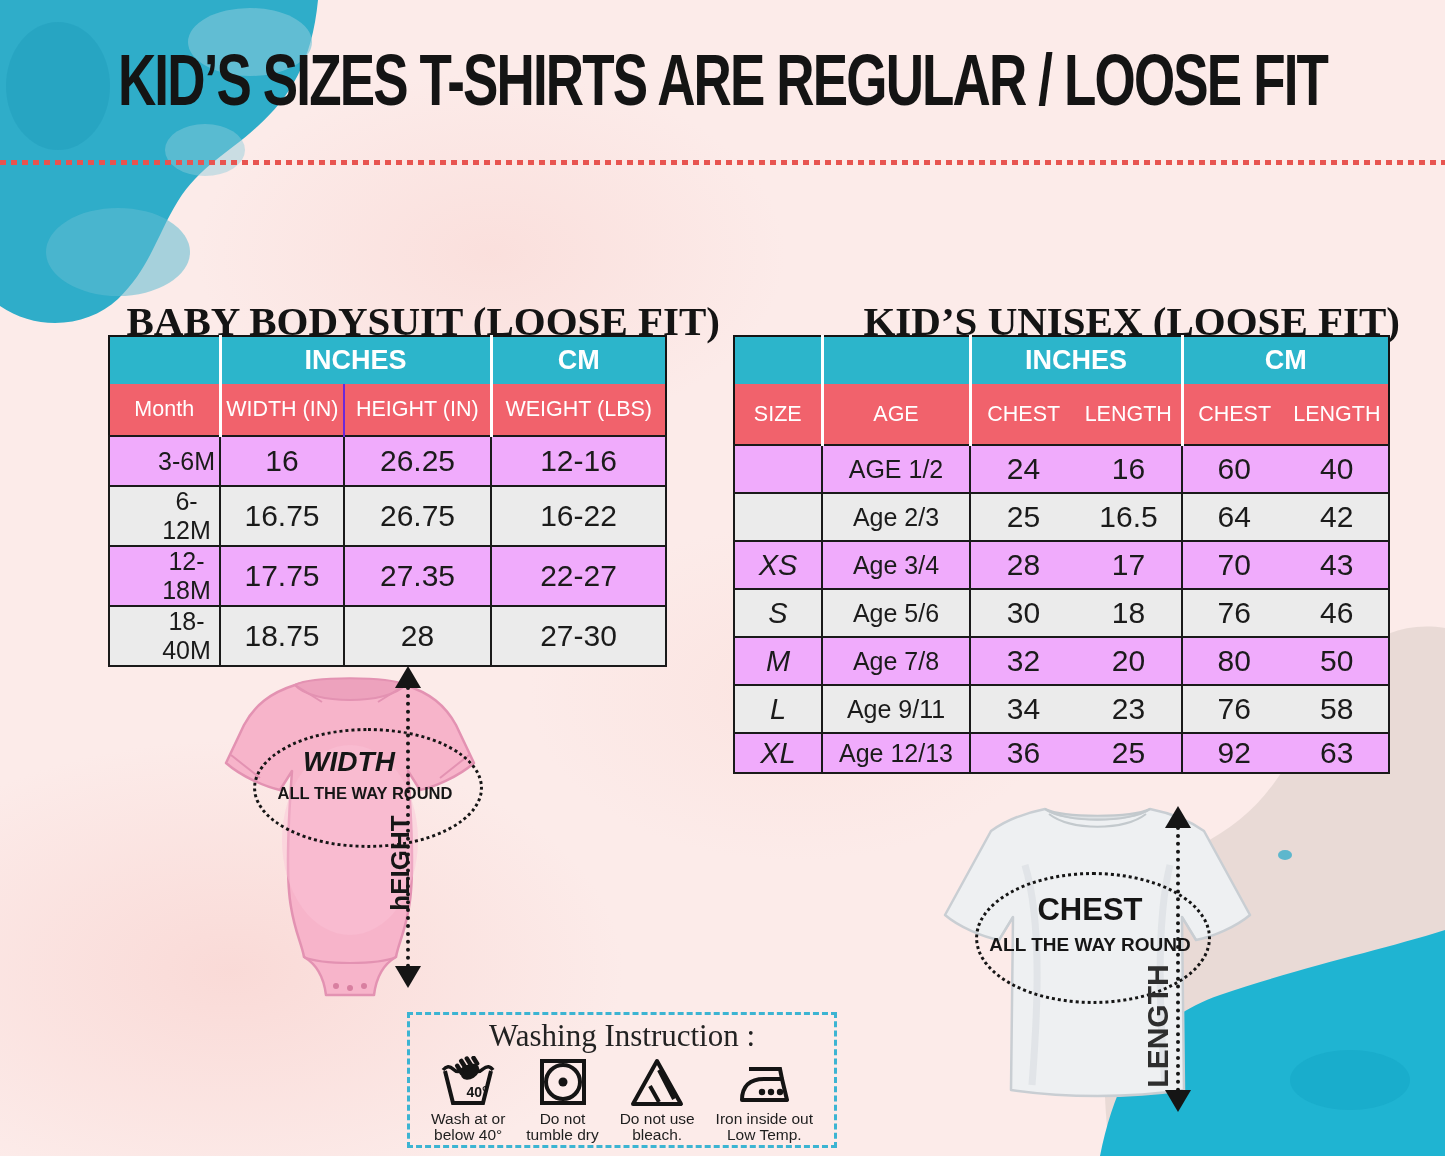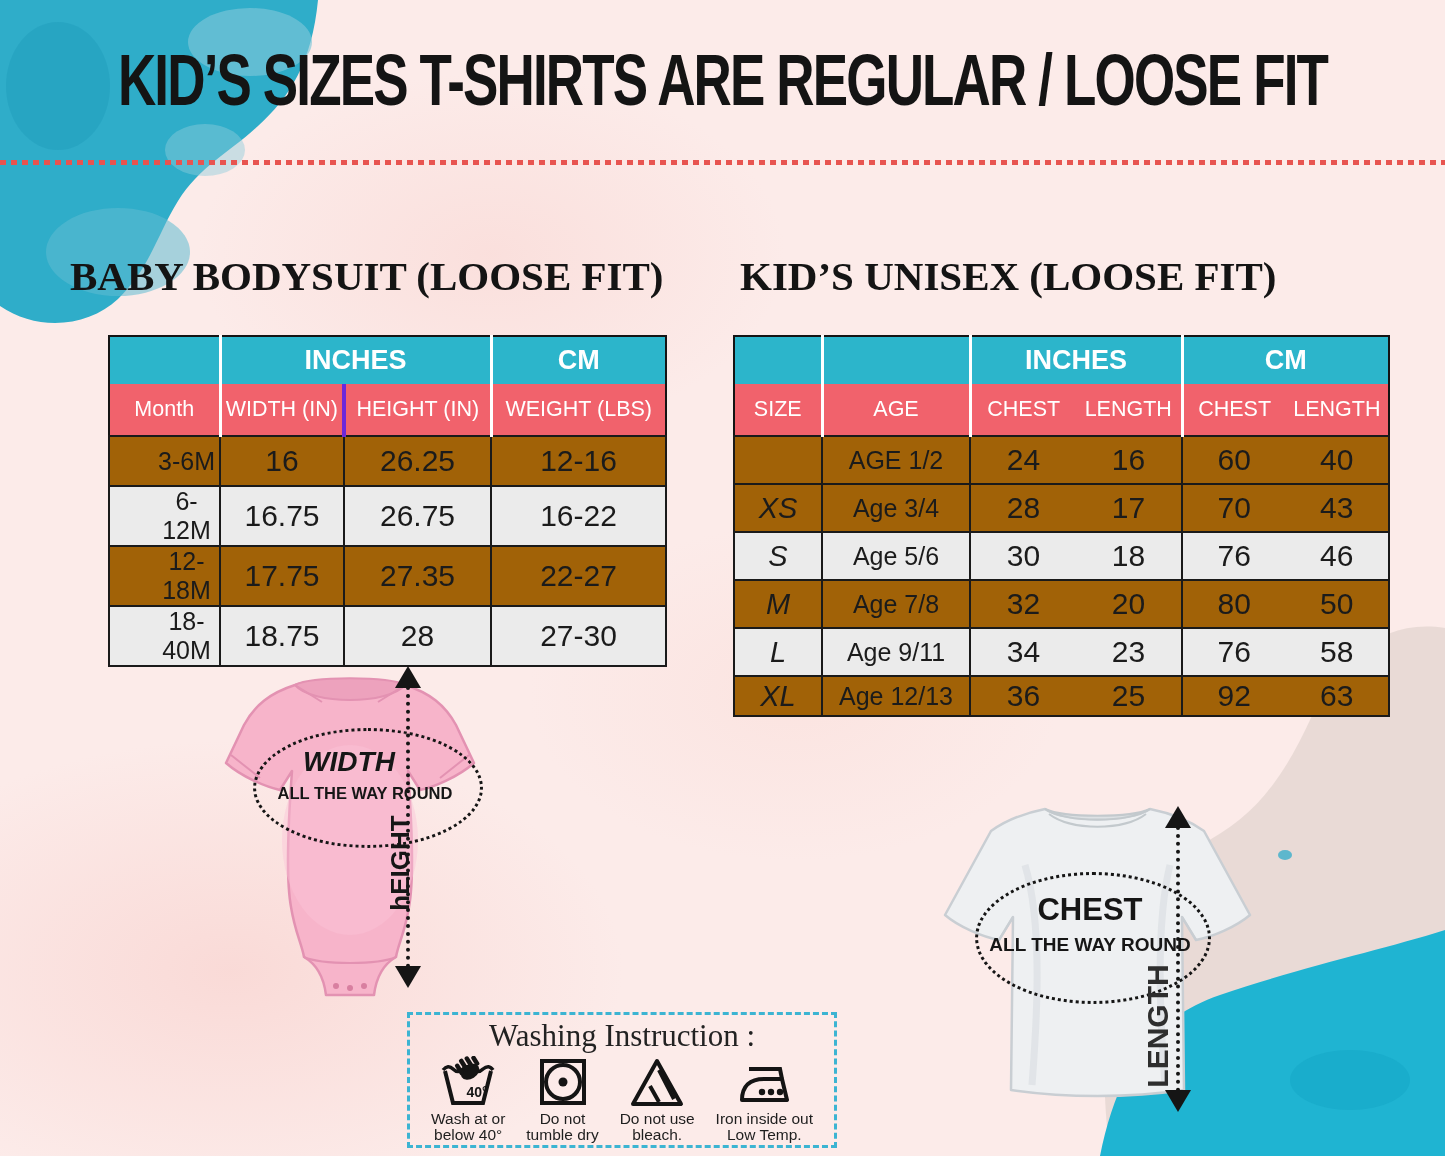--- a/index.html
+++ b/index.html
@@ -22,31 +22,31 @@
     font-weight:bold;font-size:57px;letter-spacing:-2px;color:#141414;
     transform:scale(.93,1.26);transform-origin:50% 0;white-space:nowrap;
   }
   .dotted-sep{
     left:0;top:160px;width:1445px;height:5px;
     background:repeating-linear-gradient(to right,#e85450 0 6px,transparent 6px 11px);
   }
   
   .sec-heading{
     font-family:"Liberation Serif",serif;font-weight:bold;font-size:41px;
-    text-align:left;white-space:nowrap;color:#141414;letter-spacing:0;
+    text-align:right;white-space:nowrap;color:#141414;letter-spacing:0;margin-top:45px;
   }
   #baby-heading{left:70px;top:252px;width:650px;}
   #kids-heading{left:740px;top:252px;width:660px;}
   
-  table.size-table{border-collapse:collapse;table-layout:fixed;background:#a16207;}
+  table.size-table{border-collapse:collapse;table-layout:fixed;background:#f0abfc;}
   table.size-table td{padding:0;text-align:center;vertical-align:middle;overflow:hidden;}
   .teal-row td{background:#2cb5cb;color:#fff;font-weight:bold;font-size:27px;border-bottom:none;}
   .red-row td{background:#f1626c;color:#fff;font-size:21.5px;border-top:none;}
   .teal-row td.wr,.red-row td.wr{border-right:3px solid #fff;}
-  .red-row td.br{border-right:4px solid #6d28d9;}
+  .red-row td.br{border-right:2px solid #6d28d9;}
   table.size-table{border:2.5px solid #141414;}
   .data-row td{border:2px solid #1a1a1a;font-size:30px;}
   .data-row.alt td{background:#ebebeb;}
   #baby-table .data-row td:first-child{font-size:25px;padding-left:44px;}
   #kids-table .data-row td.c-size{font-size:29px;font-style:italic;}
   #kids-table .data-row td.c-age{font-size:25px;}
   .pair{display:flex;width:100%;}
   .pair span{flex:1;text-align:center;}
   #kids-table .red-row .pair span{font-size:21.5px;}
   #kids-table .data-row .pair span{font-size:30px;}
@@ -146,21 +146,21 @@
       <col style="width:212px">
       <col style="width:207px">
     </colgroup>
   <tbody>
       <tr class="teal-row" style="height:48px">
     <td class="wr"></td>
     <td class="wr"></td>
     <td class="wr">INCHES</td>
     <td>CM</td>
   </tr>
-  <tr class="red-row" style="height:52px">
+  <tr class="red-row" style="height:61px">
     <td class="wr">SIZE</td>
     <td class="wr">AGE</td>
     <td class="wr">
       <div class="pair">
             <span>CHEST</span>
             <span>LENGTH</span>
           </div>
     </td>
     <td>
       <div class="pair">
@@ -175,20 +175,36 @@
     <td>
           <div class="pair">
             <span>24</span>
             <span>16</span>
           </div>
         </td>
     <td>
           <div class="pair">
             <span>60</span>
             <span>40</span>
+          </div>
+        </td>
+  </tr>
+  <tr class="data-row alt" style="height:48px">
+    <td class="c-size"></td>
+    <td class="c-age">Age 2/3</td>
+    <td>
+          <div class="pair">
+            <span>25</span>
+            <span>16.5</span>
+          </div>
+        </td>
+    <td>
+          <div class="pair">
+            <span>64</span>
+            <span>42</span>
           </div>
         </td>
   </tr>
   <tr class="data-row" style="height:48px">
     <td class="c-size">XS</td>
     <td class="c-age">Age 3/4</td>
     <td>
           <div class="pair">
             <span>28</span>
             <span>17</span>

